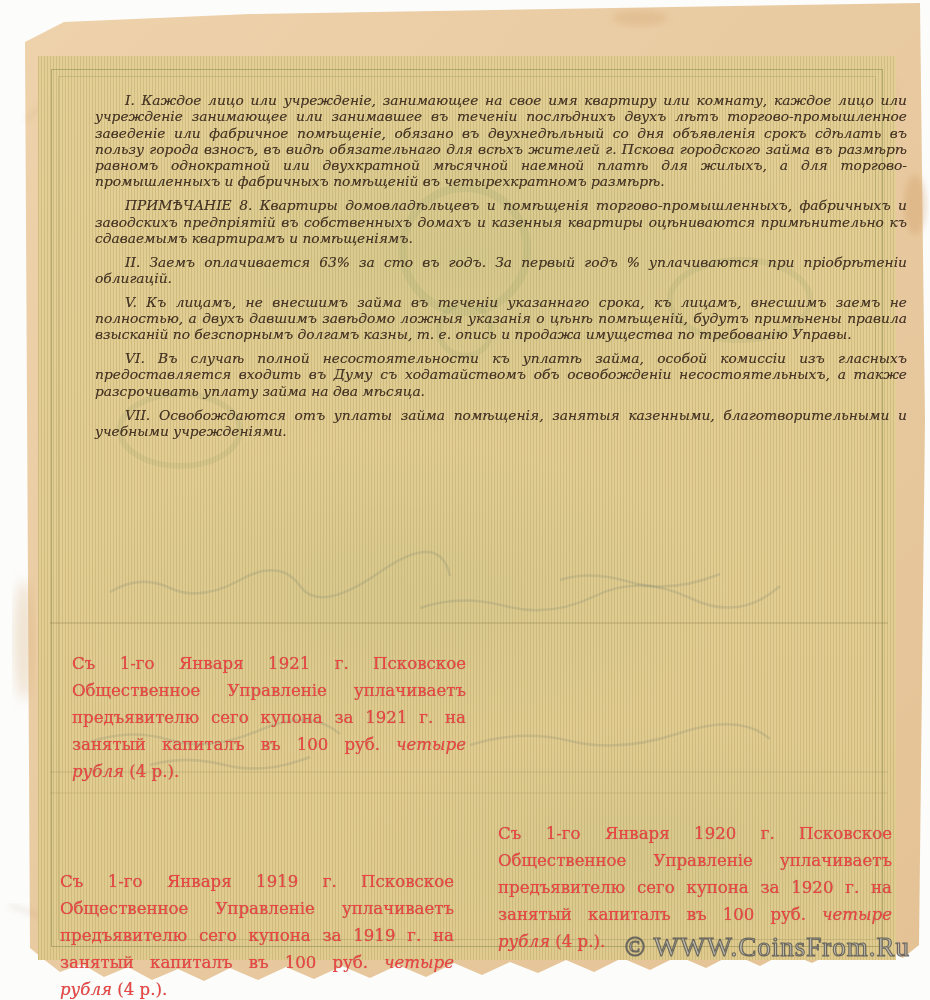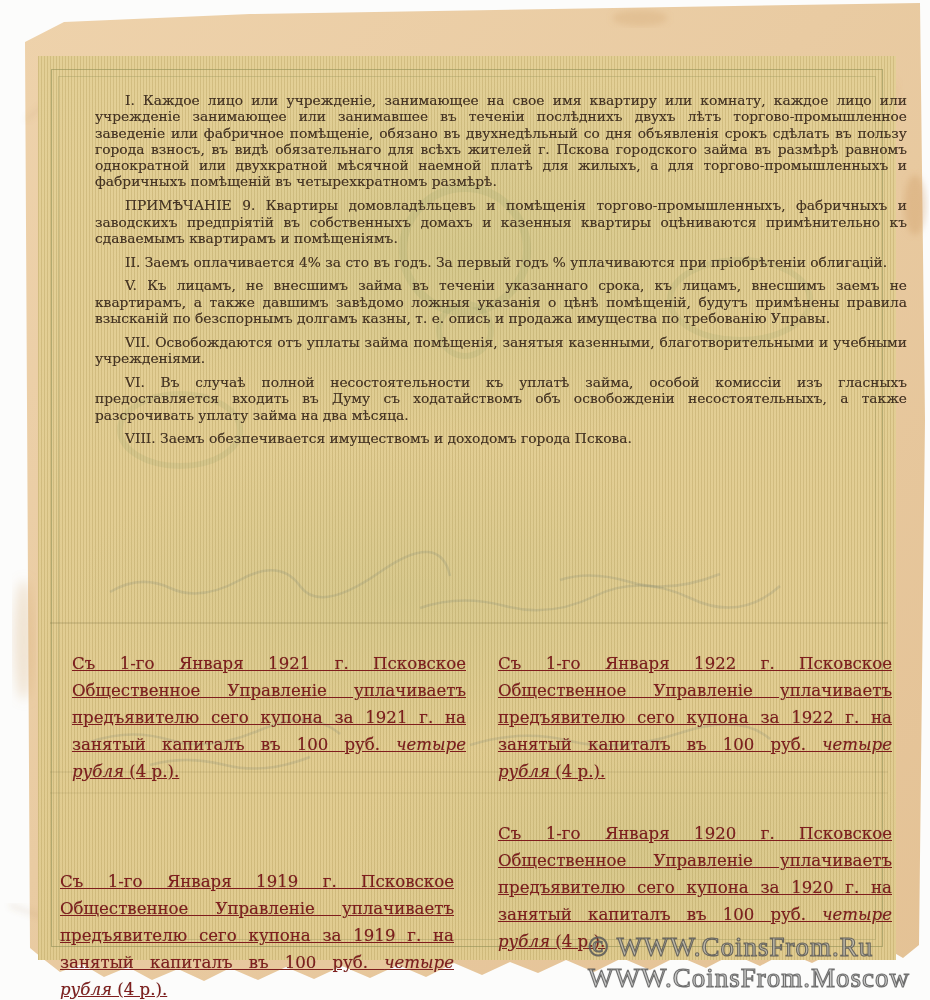--- a/index.html
+++ b/index.html
@@ -19,24 +19,25 @@
   }
   .frame-outer{position:absolute;inset:13px;border:1px solid rgba(138,138,82,0.55);}
   .frame-inner{position:absolute;inset:20px;border:1px solid rgba(138,138,82,0.30);}
 
   
   .rules{position:absolute;left:95px;top:92px;width:812px;color:#463524;}
   .rules p{
     margin:0 0 7.5px 0;font-size:13.8px;line-height:16.3px;
     text-align:justify;text-indent:30px;
     text-shadow:0 0 0.6px rgba(70,53,36,0.55);
+    font-style:italic;
   }
 
   
-  .coupon{position:absolute;width:394px;color:#7f1d1d;text-decoration:underline;}
+  .coupon{position:absolute;width:394px;color:#ef4444;}
   .coupon p{margin:0;font-size:16.6px;line-height:27px;text-align:justify;
             text-shadow:0 0 0.7px rgba(63,49,34,0.5);}
   .coupon .it{font-style:italic;}
   .c0{left:72px;top:650px;}
   .c1{left:498px;top:650px;}
   .c2{left:60px;top:820px;margin-top:48px;}
   .c3{left:498px;top:820px;}
 
   
   .watermark{
@@ -103,39 +104,34 @@
     </g>
     <g>
       <line x1="50" y1="623" x2="888" y2="623" stroke="rgba(115,105,58,0.38)" stroke-width="1.2"></line>
       <line x1="50" y1="772" x2="888" y2="772" stroke="rgba(115,105,58,0.20)" stroke-width="1"></line>
       <line x1="50" y1="793" x2="888" y2="793" stroke="rgba(115,105,58,0.16)" stroke-width="1"></line>
     </g>
   </svg>
 
   <div class="rules">
     <p>I. Каждое лицо или учрежденіе, занимающее на свое имя квартиру или комнату, каждое лицо или учрежденіе занимающее или занимавшее въ теченіи послѣднихъ двухъ лѣтъ торгово-промышленное заведеніе или фабричное помѣщеніе, обязано въ двухнедѣльный со дня объявленія срокъ сдѣлать въ пользу города взносъ, въ видѣ обязательнаго для всѣхъ жителей г. Пскова городского займа въ размѣрѣ равномъ однократной или двухкратной мѣсячной наемной платѣ для жилыхъ, а для торгово-промышленныхъ и фабричныхъ помѣщеній въ четырехкратномъ размѣрѣ.</p>
-    <p>ПРИМѢЧАНІЕ 9. Квартиры домовладѣльцевъ и помѣщенія торгово-промышленныхъ, фабричныхъ и заводскихъ предпріятій въ собственныхъ домахъ и казенныя квартиры оцѣниваются примѣнительно къ сдаваемымъ квартирамъ и помѣщеніямъ.</p>
-    <p>II. Заемъ оплачивается 4% за сто въ годъ. За первый годъ % уплачиваются при пріобрѣтеніи облигацій.</p>
-    <p>V. Къ лицамъ, не внесшимъ займа въ теченіи указаннаго срока, къ лицамъ, внесшимъ заемъ не квартирамъ, а также давшимъ завѣдомо ложныя указанія о цѣнѣ помѣщеній, будутъ примѣнены правила взысканій по безспорнымъ долгамъ казны, т. е. опись и продажа имущества по требованію Управы.</p>
+    <p>ПРИМѢЧАНІЕ 8. Квартиры домовладѣльцевъ и помѣщенія торгово-промышленныхъ, фабричныхъ и заводскихъ предпріятій въ собственныхъ домахъ и казенныя квартиры оцѣниваются примѣнительно къ сдаваемымъ квартирамъ и помѣщеніямъ.</p>
+    <p>II. Заемъ оплачивается 63% за сто въ годъ. За первый годъ % уплачиваются при пріобрѣтеніи облигацій.</p>
+    <p>V. Къ лицамъ, не внесшимъ займа въ теченіи указаннаго срока, къ лицамъ, внесшимъ заемъ не полностью, а двухъ давшимъ завѣдомо ложныя указанія о цѣнѣ помѣщеній, будутъ примѣнены правила взысканій по безспорнымъ долгамъ казны, т. е. опись и продажа имущества по требованію Управы.</p>
+    <p>VI. Въ случаѣ полной несостоятельности къ уплатѣ займа, особой комиссіи изъ гласныхъ предоставляется входить въ Думу съ ходатайствомъ объ освобожденіи несостоятельныхъ, а также разсрочивать уплату займа на два мѣсяца.</p>
     <p>VII. Освобождаются отъ уплаты займа помѣщенія, занятыя казенными, благотворительными и учебными учрежденіями.</p>
-    <p>VI. Въ случаѣ полной несостоятельности къ уплатѣ займа, особой комиссіи изъ гласныхъ предоставляется входить въ Думу съ ходатайствомъ объ освобожденіи несостоятельныхъ, а также разсрочивать уплату займа на два мѣсяца.</p>
-    <p>VIII. Заемъ обезпечивается имуществомъ и доходомъ города Пскова.</p>
   </div>
 
   <div class="coupon c0">
     <p><span>Съ 1-го Января 1921 г. Псковское Общественное Управленіе уплачиваетъ предъявителю сего купона за 1921 г. на занятый капиталъ въ 100 руб. </span><span class="it">четыре рубля</span><span> (4 р.).</span></p>
-  </div>
-  <div class="coupon c1">
-    <p><span>Съ 1-го Января 1922 г. Псковское Общественное Управленіе уплачиваетъ предъявителю сего купона за 1922 г. на занятый капиталъ въ 100 руб. </span><span class="it">четыре рубля</span><span> (4 р.).</span></p>
   </div>
   <div class="coupon c2">
     <p><span>Съ 1-го Января 1919 г. Псковское Общественное Управленіе уплачиваетъ предъявителю сего купона за 1919 г. на занятый капиталъ въ 100 руб. </span><span class="it">четыре рубля</span><span> (4 р.).</span></p>
   </div>
   <div class="coupon c3">
     <p><span>Съ 1-го Января 1920 г. Псковское Общественное Управленіе уплачиваетъ предъявителю сего купона за 1920 г. на занятый капиталъ въ 100 руб. </span><span class="it">четыре рубля</span><span> (4 р.).</span></p>
   </div>
 
   <div class="watermark">
     <div>© WWW.CoinsFrom.Ru</div>
-    <div>WWW.CoinsFrom.Moscow</div>
   </div>
 
 </div>
 
 </body></html>

